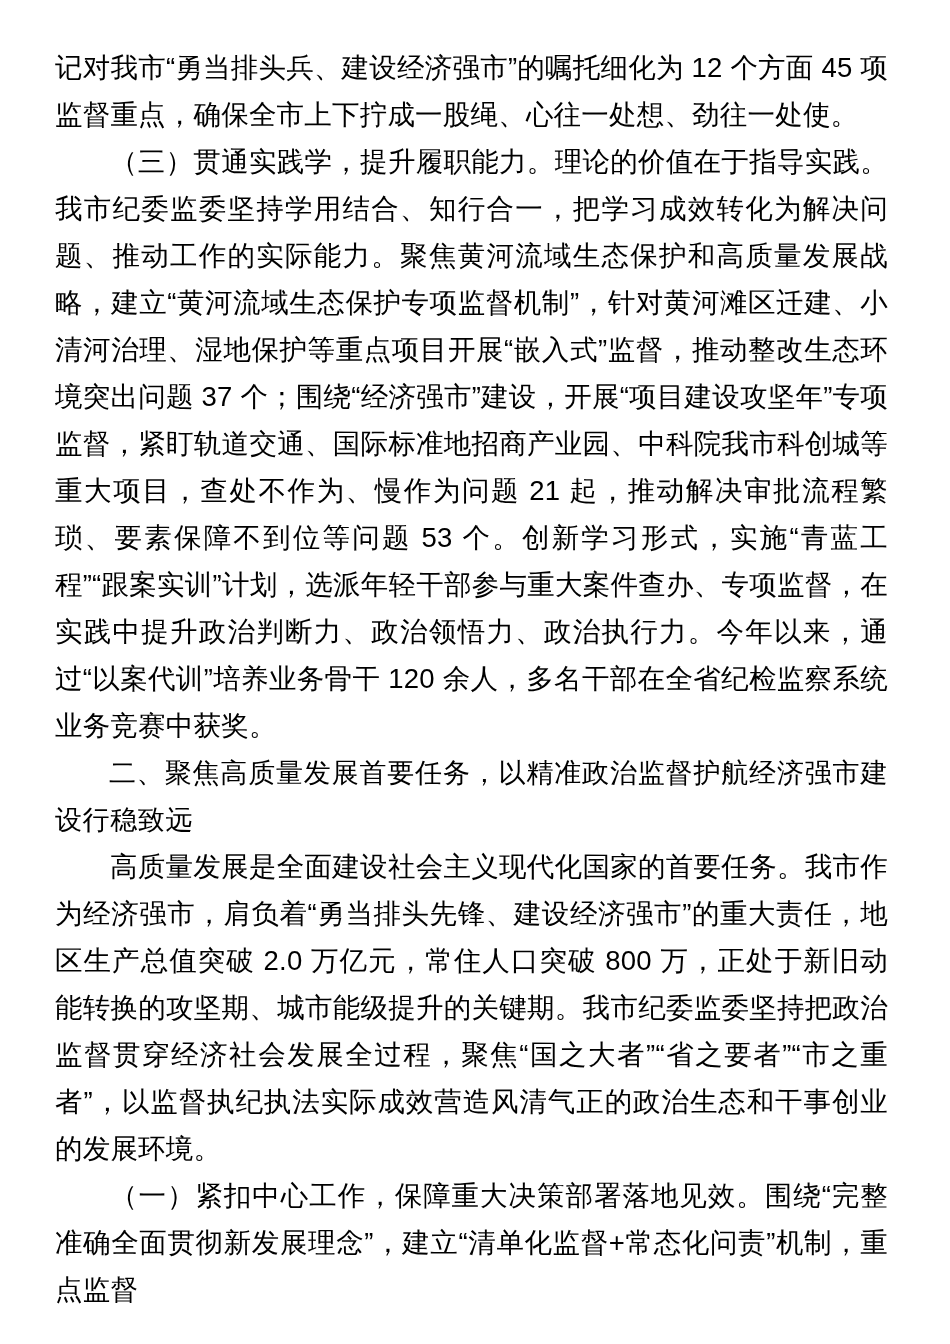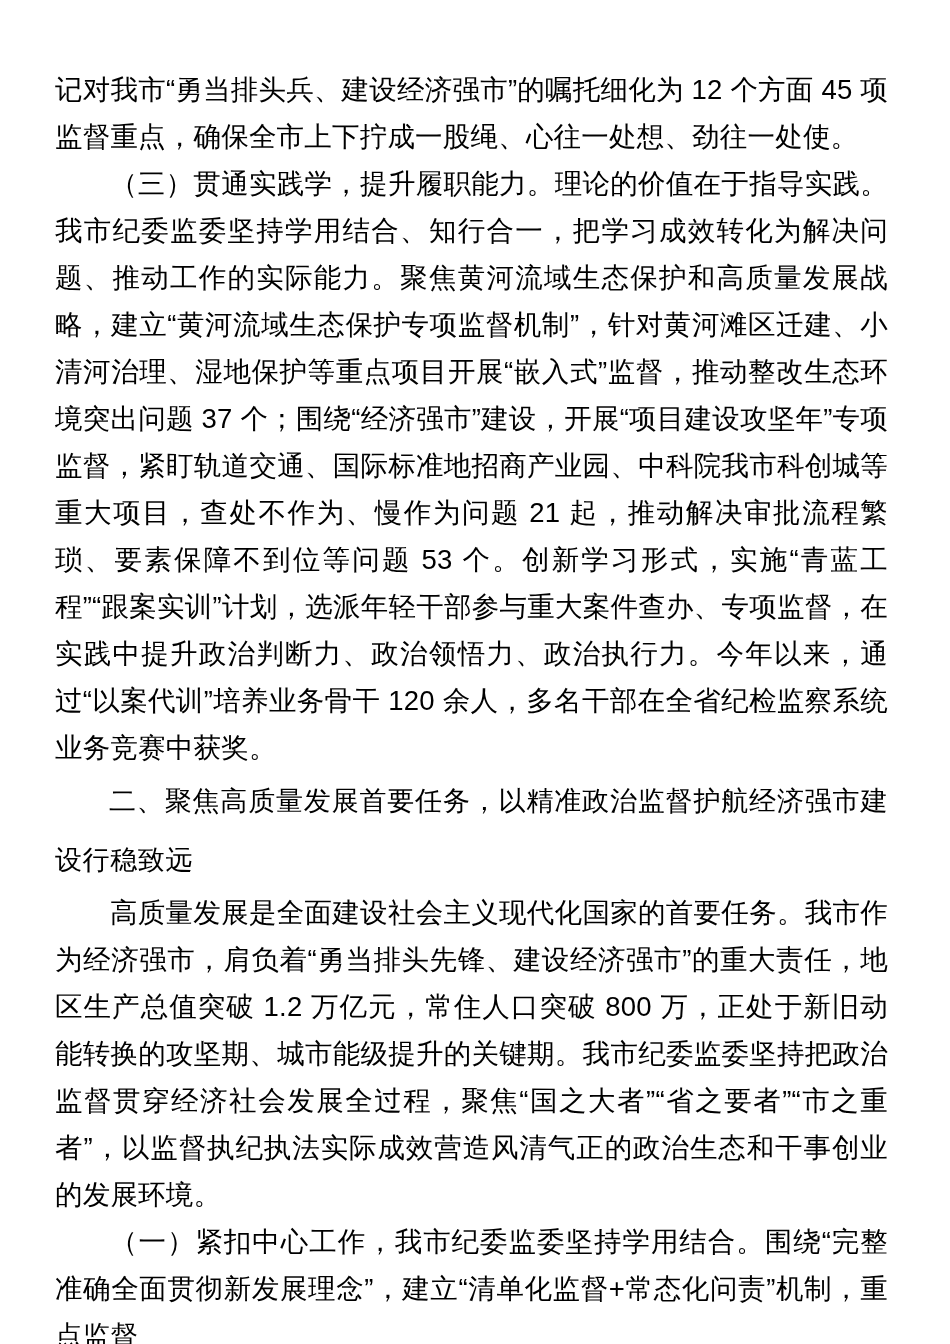--- a/index.html
+++ b/index.html
@@ -6,21 +6,21 @@
     margin: 0;
     padding: 0;
     background: #ffffff;
   }
   #page {
     position: relative;
     width: 950px;
     height: 1344px;
     background: #ffffff;
     box-sizing: border-box;
-    padding: 66px 62px 0 55px;
+    padding: 44px 62px 0 55px;
     font-family: "Liberation Sans", "DejaVu Sans", sans-serif;
     overflow: hidden;
   }
   .doc-body {
     font-size: 27.5px;
     line-height: 47px;
     color: #000000;
     text-align: justify;
     text-justify: inter-ideograph;
     letter-spacing: 0.2px;
@@ -37,35 +37,35 @@
     text-indent: 0;
   }
   .hd-bold {
     font-weight: normal;
   }
   .section-head {
     margin: 0;
     text-indent: 2em;
     font-family: "DejaVu Sans", "Liberation Sans", sans-serif;
     font-size: 27px;
-    line-height: 59px;
+    line-height: 47px;
     letter-spacing: 0.6px;
     font-weight: normal;
   }
 </style>
 </head>
 <body>
 
 <div id="page">
   <div class="doc-body">
 
     <p class="para cont">记对我市“勇当排头兵、建设经济强市”的嘱托细化为 12 个方面 45 项监督重点，确保全市上下拧成一股绳、心往一处想、劲往一处使。</p>
 
     <p class="para indent"><span class="hd-bold">（三）贯通实践学，提升履职能力。</span><span>理论的价值在于指导实践。我市纪委监委坚持学用结合、知行合一，把学习成效转化为解决问题、推动工作的实际能力。聚焦黄河流域生态保护和高质量发展战略，建立“黄河流域生态保护专项监督机制”，针对黄河滩区迁建、小清河治理、湿地保护等重点项目开展“嵌入式”监督，推动整改生态环境突出问题 37 个；围绕“经济强市”建设，开展“项目建设攻坚年”专项监督，紧盯轨道交通、国际标准地招商产业园、中科院我市科创城等重大项目，查处不作为、慢作为问题 21 起，推动解决审批流程繁琐、要素保障不到位等问题 53 个。创新学习形式，实施“青蓝工程”“跟案实训”计划，选派年轻干部参与重大案件查办、专项监督，在实践中提升政治判断力、政治领悟力、政治执行力。今年以来，通过“以案代训”培养业务骨干 120 余人，多名干部在全省纪检监察系统业务竞赛中获奖。</span></p>
 
     <p class="section-head">二、聚焦高质量发展首要任务，以精准政治监督护航经济强市建设行稳致远</p>
 
-    <p class="para indent">高质量发展是全面建设社会主义现代化国家的首要任务。我市作为经济强市，肩负着“勇当排头先锋、建设经济强市”的重大责任，地区生产总值突破 1.2 万亿元，常住人口突破 800 万，正处于新旧动能转换的攻坚期、城市能级提升的关键期。我市纪委监委坚持把政治监督贯穿经济社会发展全过程，聚焦“国之大者”“省之要者”“市之重者”，以监督执纪执法实际成效营造风清气正的政治生态和干事创业的发展环境。</p>
+    <p class="para indent">高质量发展是全面建设社会主义现代化国家的首要任务。我市作为经济强市，肩负着“勇当排头先锋、建设经济强市”的重大责任，地区生产总值突破 2.0 万亿元，常住人口突破 800 万，正处于新旧动能转换的攻坚期、城市能级提升的关键期。我市纪委监委坚持把政治监督贯穿经济社会发展全过程，聚焦“国之大者”“省之要者”“市之重者”，以监督执纪执法实际成效营造风清气正的政治生态和干事创业的发展环境。</p>
 
-    <p class="para indent"><span class="hd-bold">（一）紧扣中心工作，我市纪委监委坚持学用结合。</span><span>围绕“完整准确全面贯彻新发展理念”，建立“清单化监督+常态化问责”机制，重点监督</span></p>
+    <p class="para indent"><span class="hd-bold">（一）紧扣中心工作，保障重大决策部署落地见效。</span><span>围绕“完整准确全面贯彻新发展理念”，建立“清单化监督+常态化问责”机制，重点监督</span></p>
 
   </div>
 </div>
 
 </body></html>

